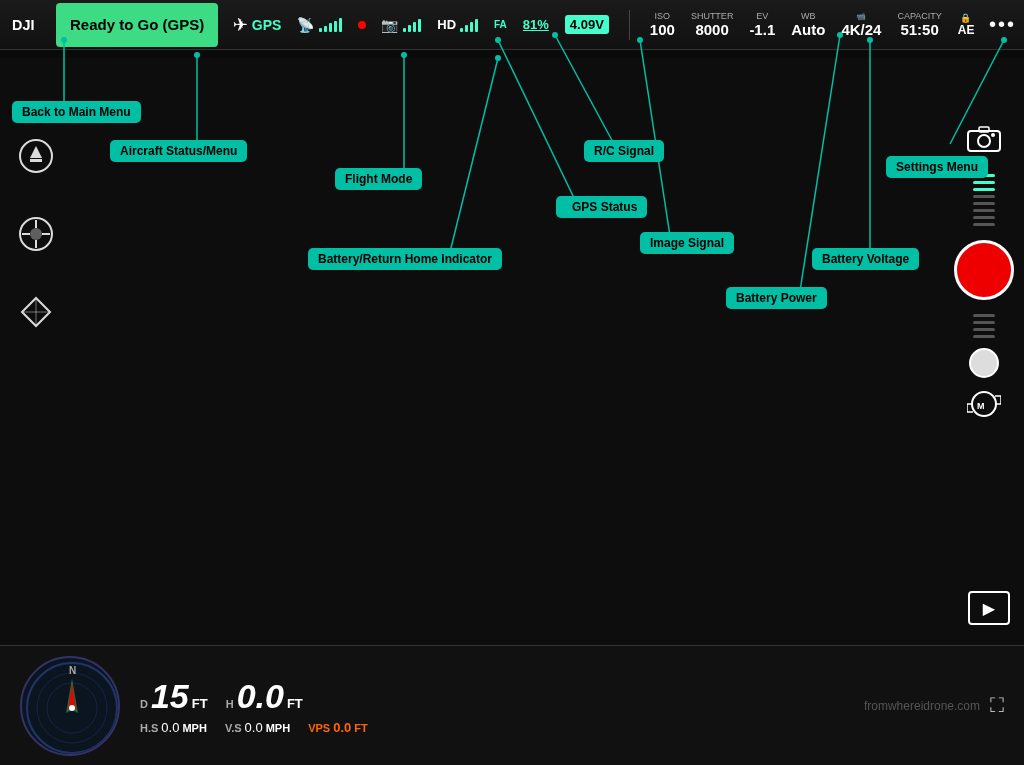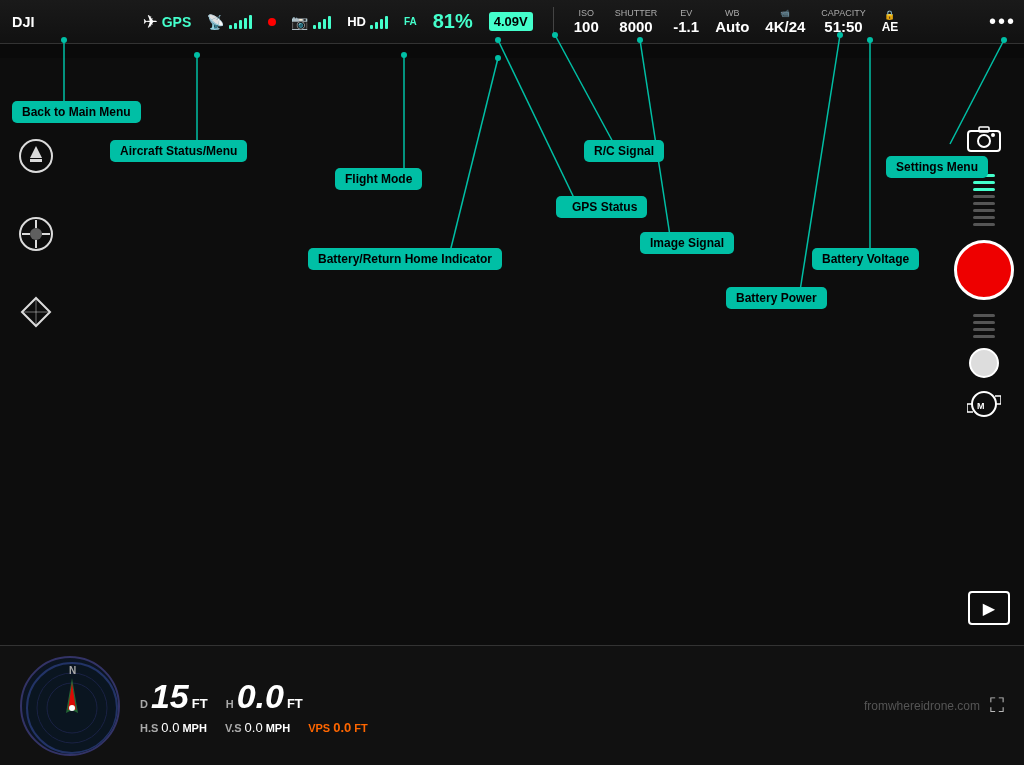--- a/index.html
+++ b/index.html
@@ -9,21 +9,21 @@
       background: #0a0a0a;
       font-family: Arial, sans-serif;
       overflow: hidden;
       position: relative;
     }
 
     
     .top-bar {
       position: absolute;
       top: 0; left: 0; right: 0;
-      height: 44px;
+      height: 50px;
       background: linear-gradient(180deg, #1a1a1a 0%, #111 100%);
       border-bottom: 1px solid #333;
       display: flex;
       align-items: center;
       padding: 0 8px;
       z-index: 10;
     }
 
     .dji-logo {
       width: 44px;
@@ -71,23 +71,24 @@
       gap: 2px;
       height: 14px;
     }
     .signal-bar {
       width: 3px;
       background: #4fc;
       border-radius: 1px;
     }
 
     .battery-pct {
-      font-size: 20px;
+      font-size: 13px;
       font-weight: bold;
       color: #4fc;
+      text-decoration: underline;
     }
     .battery-voltage {
       background: #4fc;
       color: #000;
       font-size: 13px;
       font-weight: bold;
       padding: 2px 5px;
       border-radius: 3px;
     }
 
@@ -341,20 +342,23 @@
 <body>
 
 <div class="top-bar">
 
   <div class="dji-logo">
     <svg viewBox="0 0 50 30" fill="white">
       <text x="0" y="22" font-size="20" font-weight="bold" font-family="Arial">DJI</text>
     </svg>
   </div>
 
+  <div class="status-green">
+    <span>Ready to Go (GPS)</span>
+  </div>
 
   <div class="top-bar-center">
 
     <div class="top-icon-group">
       <span style="font-size:18px;">✈</span>
       <span style="color:#4fc;font-weight:bold;font-size:14px;">GPS</span>
     </div>
 
     <div class="top-icon-group">
       <span style="font-size:14px;">📡</span>

